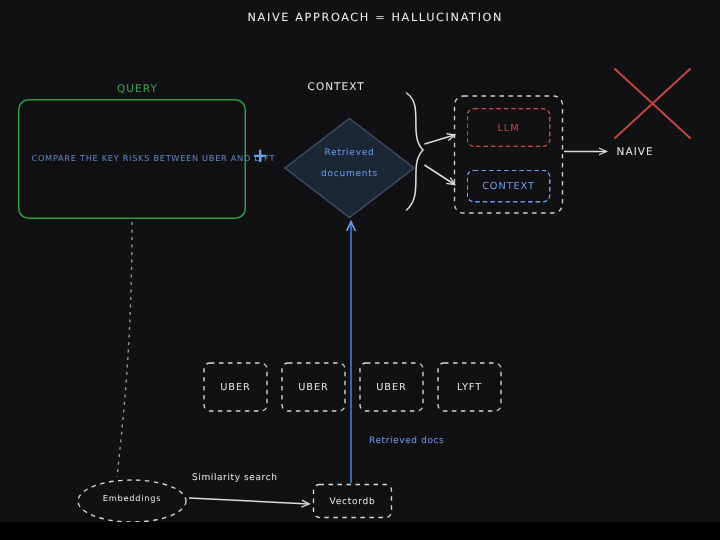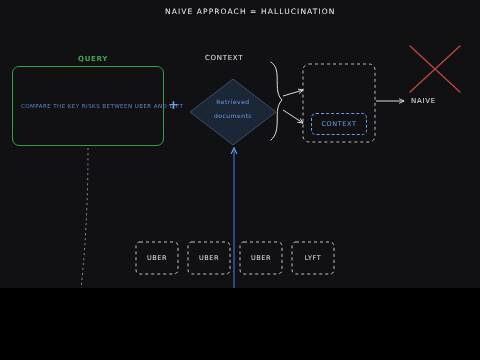--- a/index.html
+++ b/index.html
@@ -3,21 +3,21 @@
 <meta charset="utf-8">
 <style>
   html, body {
     margin: 0;
     padding: 0;
     background: #000;
   }
   #stage {
     position: relative;
     width: 480px;
-    height: 288px;
+    height: 348px;
     background: #0a0a0a;
     overflow: hidden;
     font-family: "DejaVu Sans", sans-serif;
   }
   .board {
     position: absolute;
     left: 0;
     top: 0;
     width: 480px;
     height: 360px;
@@ -160,33 +160,36 @@
     <g>
       <rect x="136" y="242" width="42" height="32" rx="4" ry="4" fill="none" stroke="#d8d8d8" stroke-width="0.9" stroke-dasharray="3 3"></rect>
       <rect x="188" y="242" width="42" height="32" rx="4" ry="4" fill="none" stroke="#d8d8d8" stroke-width="0.9" stroke-dasharray="3 3"></rect>
       <rect x="240" y="242" width="42" height="32" rx="4" ry="4" fill="none" stroke="#d8d8d8" stroke-width="0.9" stroke-dasharray="3 3"></rect>
       <rect x="292" y="242" width="42" height="32" rx="4" ry="4" fill="none" stroke="#d8d8d8" stroke-width="0.9" stroke-dasharray="3 3"></rect>
     </g>
   </svg>
 
   <div class="lbl title" style="left:165px; top:7px;">NAIVE APPROACH = HALLUCINATION</div>
 
-  <div class="lbl green" style="left:78px; top:55px; font-size:7px;font-weight:bold;">QUERY</div>
+  <div class="lbl green" style="left:78px; top:55px; font-size:7px;">QUERY</div>
 
   <div class="query-box" style="left:12px; top:66px; width:152px; height:80px;">
     <div class="query-text">COMPARE THE KEY RISKS BETWEEN UBER AND LYFT</div>
   </div>
 
   <div class="plus" style="left:168px; top:98px;">+</div>
 
   <div class="lbl" style="left:205px; top:54px; font-size:7px;">CONTEXT</div>
 
   <div class="diamond-label" style="left:203px; top:98px;">Retrieved</div>
   <div class="diamond-label" style="left:203px; top:112px;">documents</div>
 
+  <div class="box dashed-box-red" style="left:311px; top:72px; width:56px; height:26px;">
+    <span>LLM</span>
+  </div>
 
   <div class="box dashed-box-blue" style="left:311px; top:113px; width:56px; height:22px;">
     <span>CONTEXT</span>
   </div>
 
   <div class="lbl" style="left:411px; top:97px; font-size:7px;">NAIVE</div>
 
   <div class="box" style="left:136px; top:242px; width:42px; height:32px; color:#e6e6e6; font-size:6.5px; letter-spacing:0.6px;">
     <span>UBER</span>
   </div>

